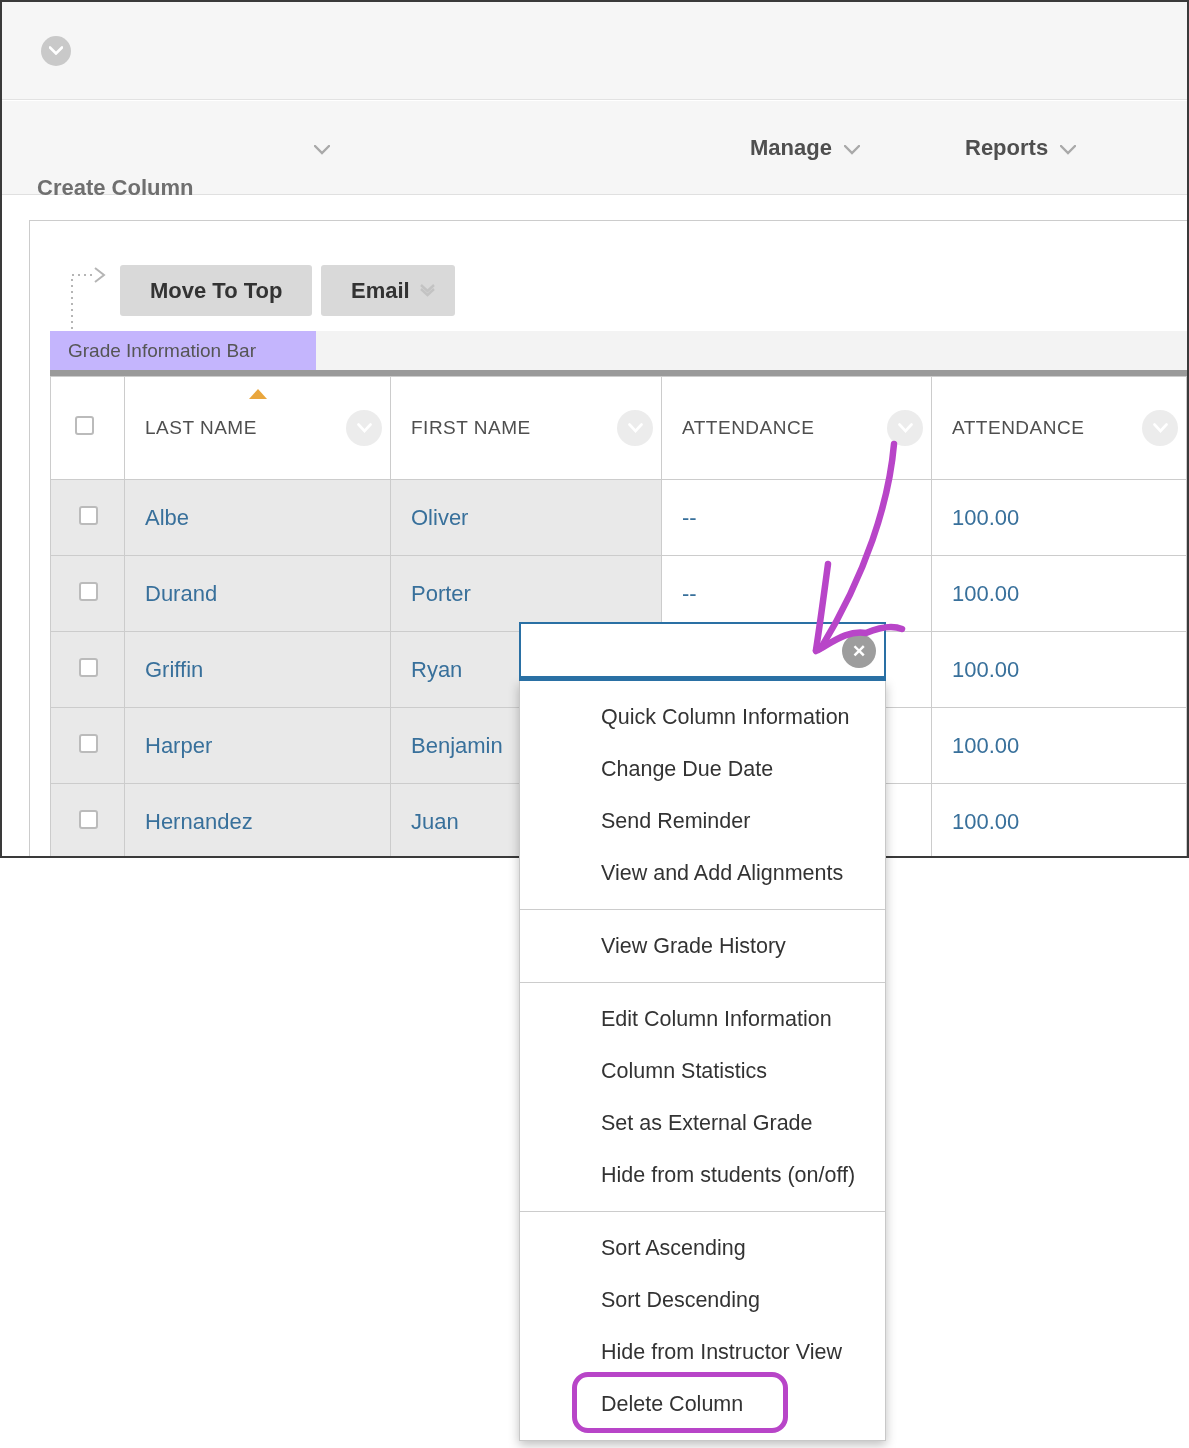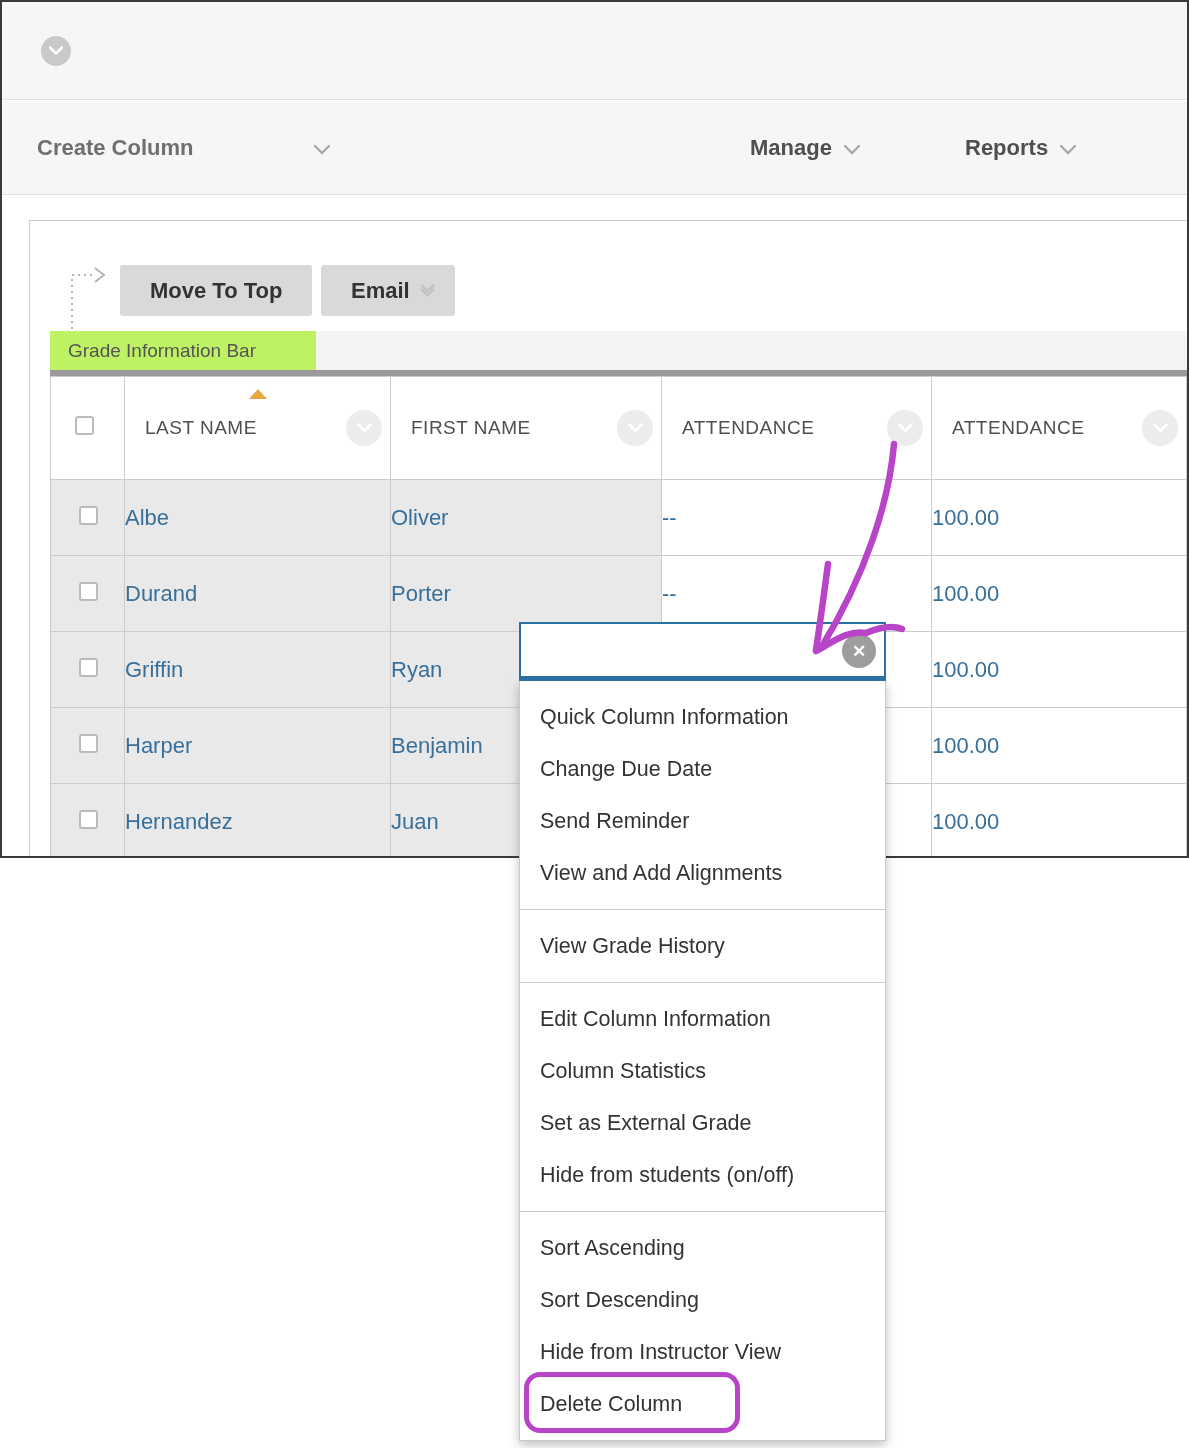--- a/index.html
+++ b/index.html
@@ -16,55 +16,55 @@
   .app-title { font-size: 31px; font-weight: 600; color: #1b1b1b; letter-spacing: -0.2px; }
   .circle-chev { display: inline-flex; align-items: center; justify-content: center;
                  width: 30px; height: 30px; border-radius: 50%; background: #c9c9c9; margin-left: 12px; }
   .circle-chev svg { display: block; }
 
   .toolbar { position: absolute; left: 0; top: 99px; right: 0; height: 94px;
              background: #f6f6f6; border-bottom: 1px solid #e0e0e0; }
   .tb-item { position: absolute; top: 0; height: 94px; display: flex; align-items: center;
              font-size: 22px; font-weight: 700; color: #4f4f4f; cursor: pointer; }
   .tb-item .chev { margin-left: 12px; }
-  .tb-create-column   { left: 35px;  color: #6f6f6f; }
+  .tb-create-column   { left: 35px;  color: #6f6f6f; margin-top: 40px; }
   .tb-create-calc     { left: 300px; }
   .tb-manage          { left: 748px; }
   .tb-reports         { left: 955px; margin-left: 8px; }
 
   
   .content-box { position: absolute; left: 27px; top: 218px; right: 0; bottom: 0;
                  border-left: 1px solid #ccc; border-top: 1px solid #ccc; background: #fff; }
 
   .elbow-arrow { position: absolute; left: 38px; top: 46px; }
 
   .gray-btn { position: absolute; top: 44px; height: 51px; background: #d9d9d9; border: none;
               border-radius: 3px; font-family: inherit; font-size: 22px; color: #333;
               display: flex; align-items: center; padding: 0 30px; cursor: pointer; font-weight: bold; }
   .btn-move-top { left: 90px; }
   .btn-email    { left: 291px; padding-right: 20px; }
   .dbl-chev { display: inline-flex; flex-direction: column; margin-left: 10px; }
   .dbl-chev svg + svg { margin-top: -5px; }
 
   .info-strip { position: absolute; left: 20px; top: 110px; right: 0; height: 39px; background: #f3f3f3; }
-  .info-tab { width: 266px; height: 39px; background: #bef264; font-size: 19px; color: #555;
+  .info-tab { width: 266px; height: 39px; background: #c4b5fd; font-size: 19px; color: #555;
               line-height: 39px; padding-left: 18px; }
 
   
   .table-wrap { position: absolute; left: 20px; top: 149px; right: 0; }
   .table-topbar { height: 6px; background: #9a9a9a; }
   table.grades { width: 100%; border-collapse: collapse; table-layout: fixed; }
   table.grades col.c-check { width: 74px; }
   table.grades col.c-last  { width: 266px; }
   table.grades col.c-first { width: 271px; }
   table.grades col.c-att1  { width: 270px; }
   table.grades th, table.grades td { border: 1px solid #ccc; text-align: left; vertical-align: middle; }
   table.grades th { height: 103px; background: #fff; font-size: 19px; font-weight: 400;
                     color: #4f4f4f; letter-spacing: 0.5px; padding-left: 20px; position: relative; }
-  table.grades td { height: 76px; font-size: 22px; }
+  table.grades td { height: 76px; font-size: 22px; padding-left: 20px; }
   td.frozen { background: #e9e9e9; }
   .link-blue { color: #38709b; text-decoration: none; cursor: pointer; }
   .grade-val { color: #38709b; }
   .hdr-chev { position: absolute; right: 8px; top: 50%; margin-top: -18px; width: 36px; height: 36px;
               border-radius: 50%; background: #ececec; display: flex; align-items: center;
               justify-content: center; cursor: pointer; }
   .sort-tri { position: absolute; top: 12px; left: 50%; margin-left: -9px; width: 0; height: 0;
               border-left: 9px solid transparent; border-right: 9px solid transparent;
               border-bottom: 10px solid #e9a63d; }
   .checkbox { display: inline-block; width: 19px; height: 19px; background: #fff;
@@ -76,22 +76,22 @@
   .ctx-header { height: 59px; background: #fff; border: 2px solid #2a70a4;
                 border-bottom-width: 5px; position: relative; }
   .ctx-close { position: absolute; right: 8px; top: 10px; width: 34px; height: 34px; border-radius: 50%;
                background: #9d9d9d; color: #fff; border: none; font-size: 17px; font-weight: 700;
                display: flex; align-items: center; justify-content: center; cursor: pointer;
                font-family: inherit; }
   .ctx-body { background: #fff; border: 1px solid #c8c8c8; border-top: none;
               box-shadow: 0 4px 10px rgba(0,0,0,0.25); }
   .ctx-group { padding: 10px 0; }
   .ctx-group + .ctx-group { border-top: 1px solid #ccc; }
-  .ctx-item { height: 52px; line-height: 52px; padding-left: 20px; font-size: 21.5px;
-              color: #333; cursor: pointer; position: relative; white-space: nowrap; }
+  .ctx-item { height: 52px; line-height: 52px; padding-left: 33px; font-size: 21.5px;
+              color: #333; cursor: pointer; position: relative; white-space: nowrap; margin-left: 48px; }
   .purple-ring { position: absolute; left: 4px; top: -6px; width: 216px; height: 61px;
                  border: 5px solid #b845c8; border-radius: 16px; pointer-events: none; }
 
   
   .anno { position: absolute; left: 0; top: 0; width: 1189px; height: 1448px;
           pointer-events: none; z-index: 20; }
 </style>
 </head>
 <body>
 

